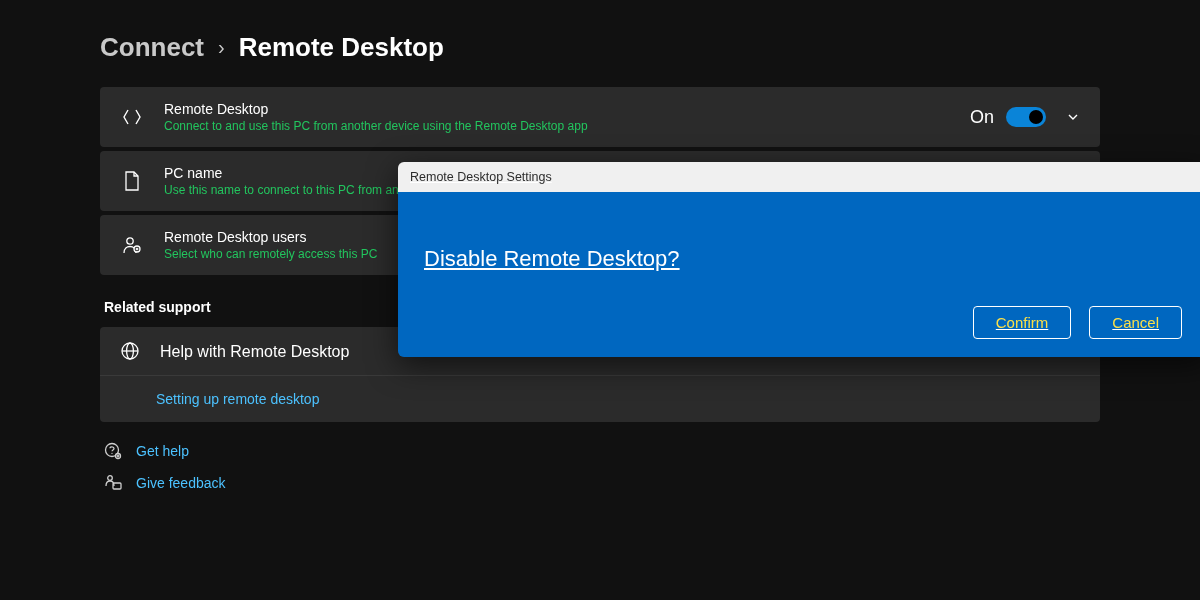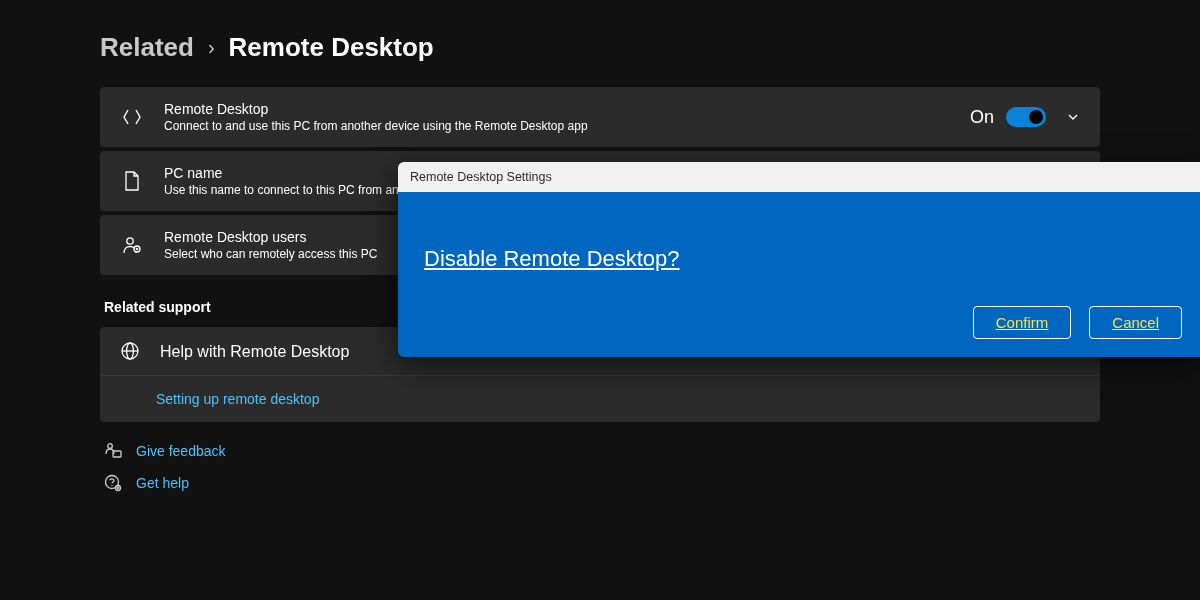--- a/index.html
+++ b/index.html
@@ -52,21 +52,21 @@
   .card .texts {
     flex: 1;
     min-width: 0;
   }
   .card .title {
     font-size: 14px;
     color: #ffffff;
   }
   .card .sub {
     font-size: 12px;
-    color: #ffffff;
+    color: #22c55e;
     margin-top: 2px;
   }
   .toggle-holder {
     display: flex;
     align-items: center;
     gap: 12px;
   }
   .toggle-label {
     font-size: 18px;
   }
@@ -171,21 +171,21 @@
     font-family: inherit;
   }
   svg { display: block; }
 </style>
 </head>
 <body>
 
 <div class="page">
 
   <div class="breadcrumb">
-    <span class="root">Related</span>
+    <span class="root">Connect</span>
     <span class="chevron">›</span>
     <span class="leaf">Remote Desktop</span>
   </div>
 
   <div class="card">
     <div class="icon-slot">
       <svg width="20" height="20" viewBox="0 0 20 20" fill="none" stroke="#ffffff" stroke-width="1.4">
         <path d="M6 3 L2 10 L6 17"></path>
         <path d="M14 3 L18 10 L14 17"></path>
       </svg>
@@ -255,38 +255,38 @@
     </div>
     <div class="help-body">
       <span class="link">Setting up remote desktop</span>
     </div>
   </div>
 
   <div class="footer-links">
     <div class="footer-link">
       <span>
         <svg width="18" height="18" viewBox="0 0 18 18" fill="none" stroke="#cfcfcf" stroke-width="1.3">
-          <circle cx="6" cy="4" r="2.3"></circle>
-          <path d="M2 12 C2 8.3 4 7 6 7 C8 7 10 8.3 10 12"></path>
-          <rect x="9" y="9" width="8" height="6" rx="1"></rect>
-        </svg>
-      </span>
-      <span class="link">Give feedback</span>
-    </div>
-    <div class="footer-link">
-      <span>
-        <svg width="18" height="18" viewBox="0 0 18 18" fill="none" stroke="#cfcfcf" stroke-width="1.3">
           <circle cx="8" cy="8" r="6.5"></circle>
           <path d="M6 6.2 C6 4.3 10 4.3 10 6.5 C10 8 8 8 8 9.3"></path>
           <circle cx="8" cy="11.4" r="0.6" fill="#cfcfcf" stroke="none"></circle>
           <circle cx="14" cy="14" r="2.5" fill="#111"></circle>
           <path d="M12.6 14 L15.4 14 M14 12.6 L14 15.4"></path>
         </svg>
       </span>
       <span class="link">Get help</span>
+    </div>
+    <div class="footer-link">
+      <span>
+        <svg width="18" height="18" viewBox="0 0 18 18" fill="none" stroke="#cfcfcf" stroke-width="1.3">
+          <circle cx="6" cy="4" r="2.3"></circle>
+          <path d="M2 12 C2 8.3 4 7 6 7 C8 7 10 8.3 10 12"></path>
+          <rect x="9" y="9" width="8" height="6" rx="1"></rect>
+        </svg>
+      </span>
+      <span class="link">Give feedback</span>
     </div>
   </div>
 
 </div>
 
 <div class="dialog">
   <div class="dialog-titlebar">Remote Desktop Settings</div>
   <div class="dialog-body">
     <div class="dialog-heading">Disable Remote Desktop?</div>
     <div class="dialog-buttons">

